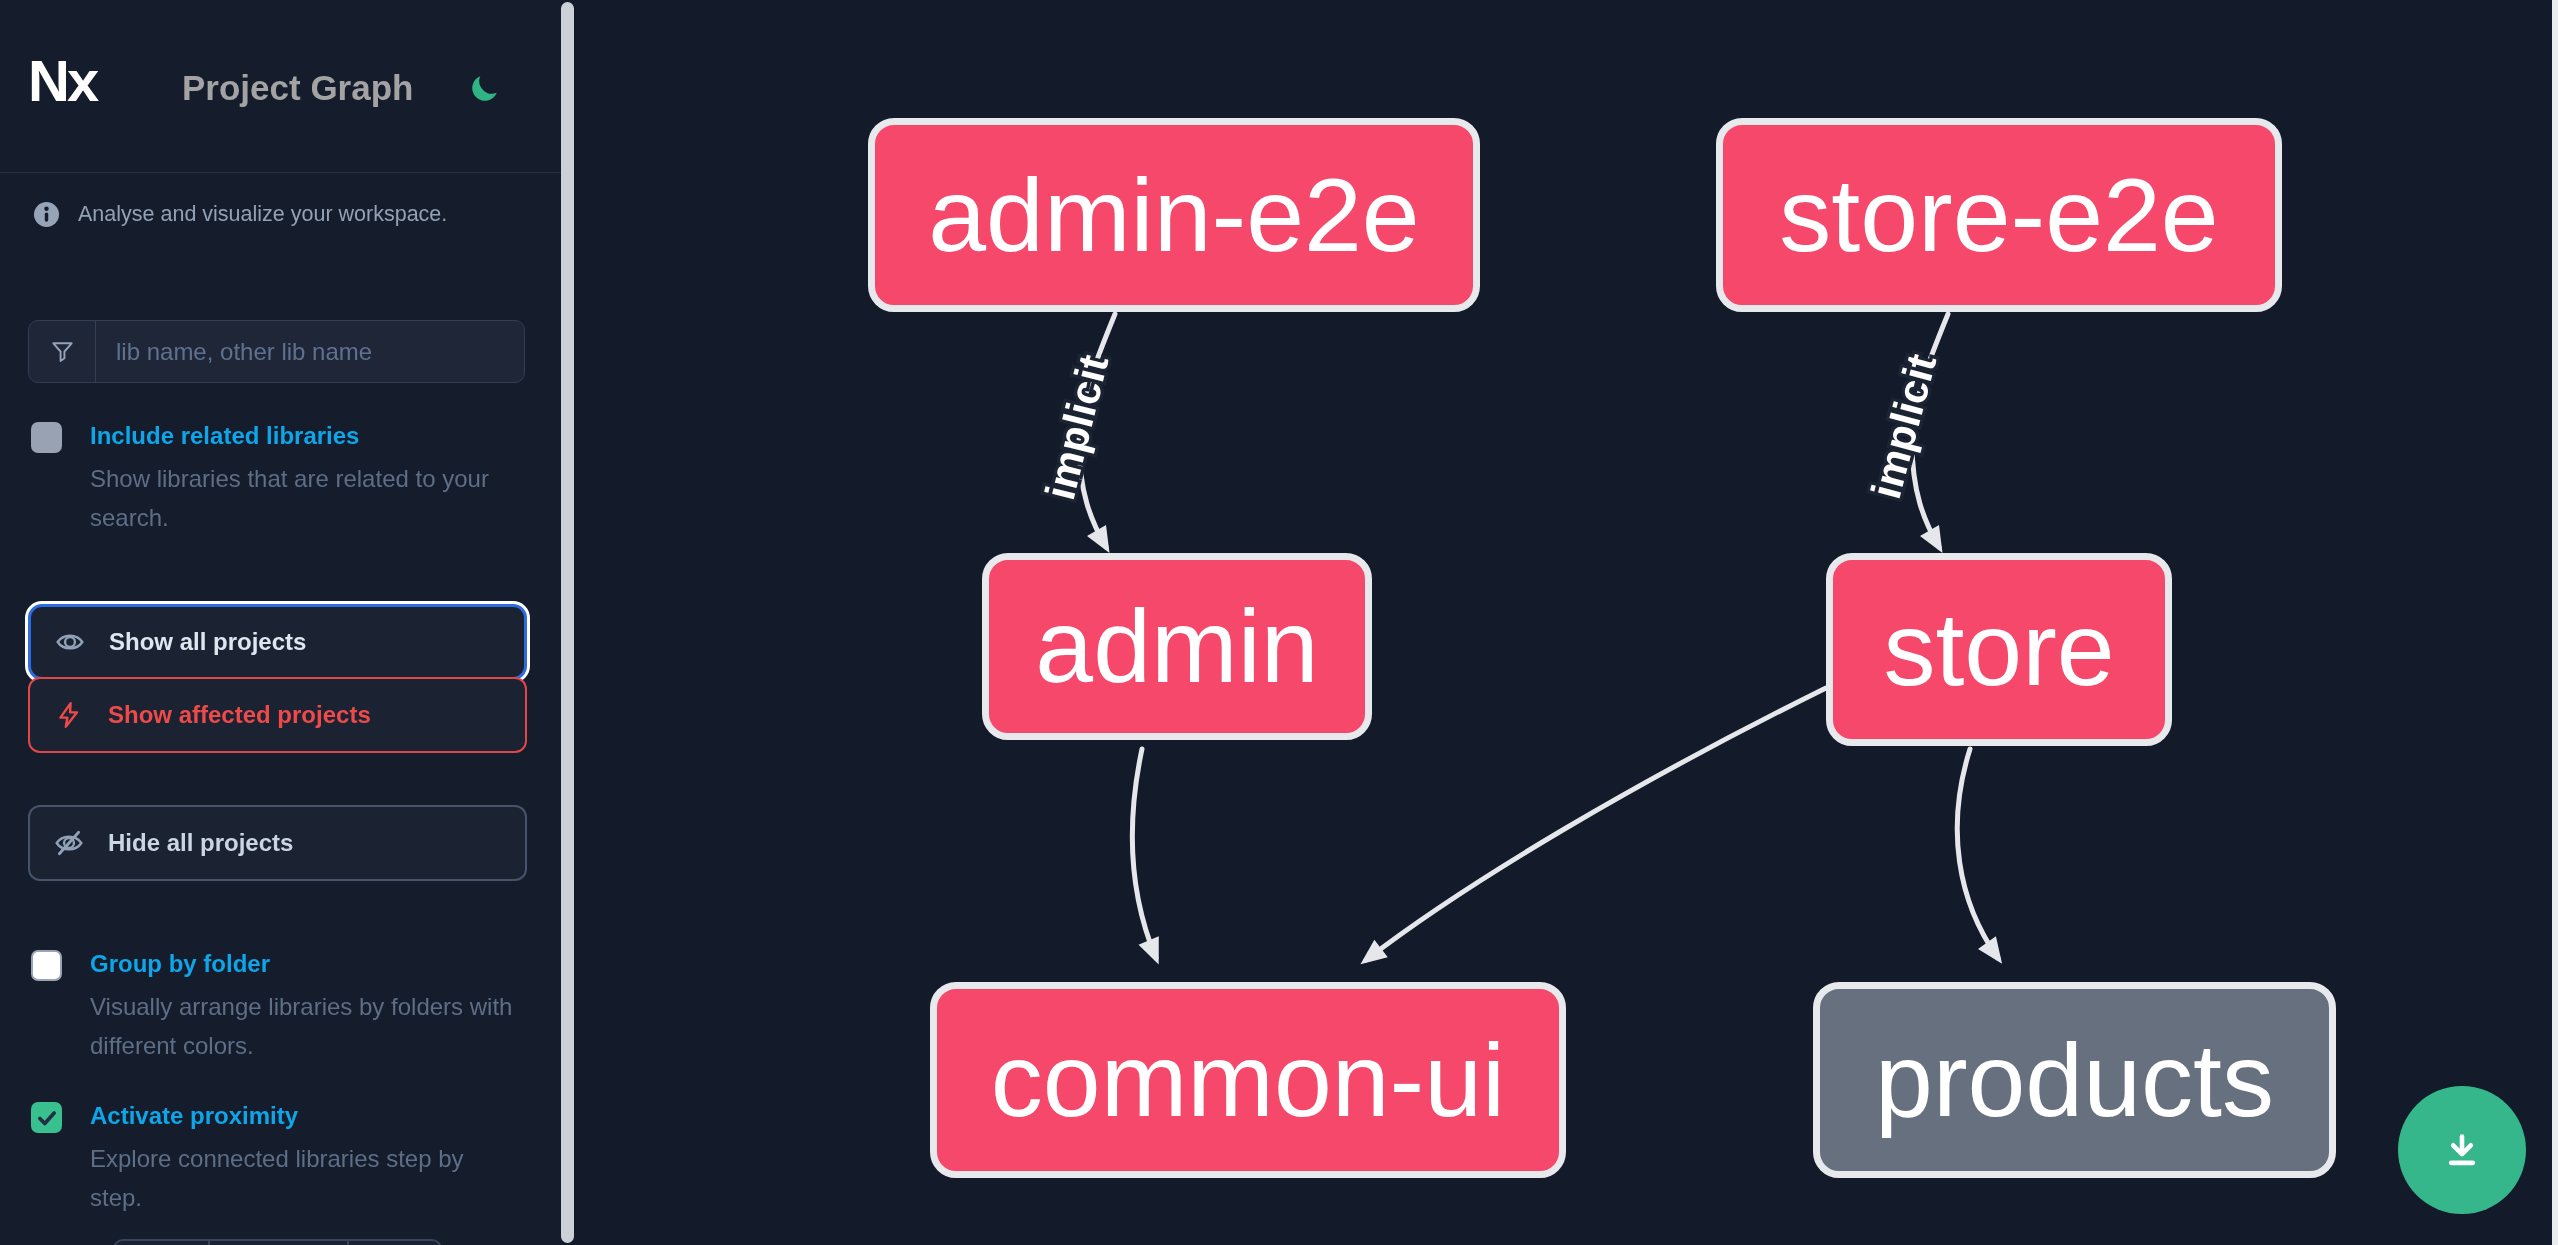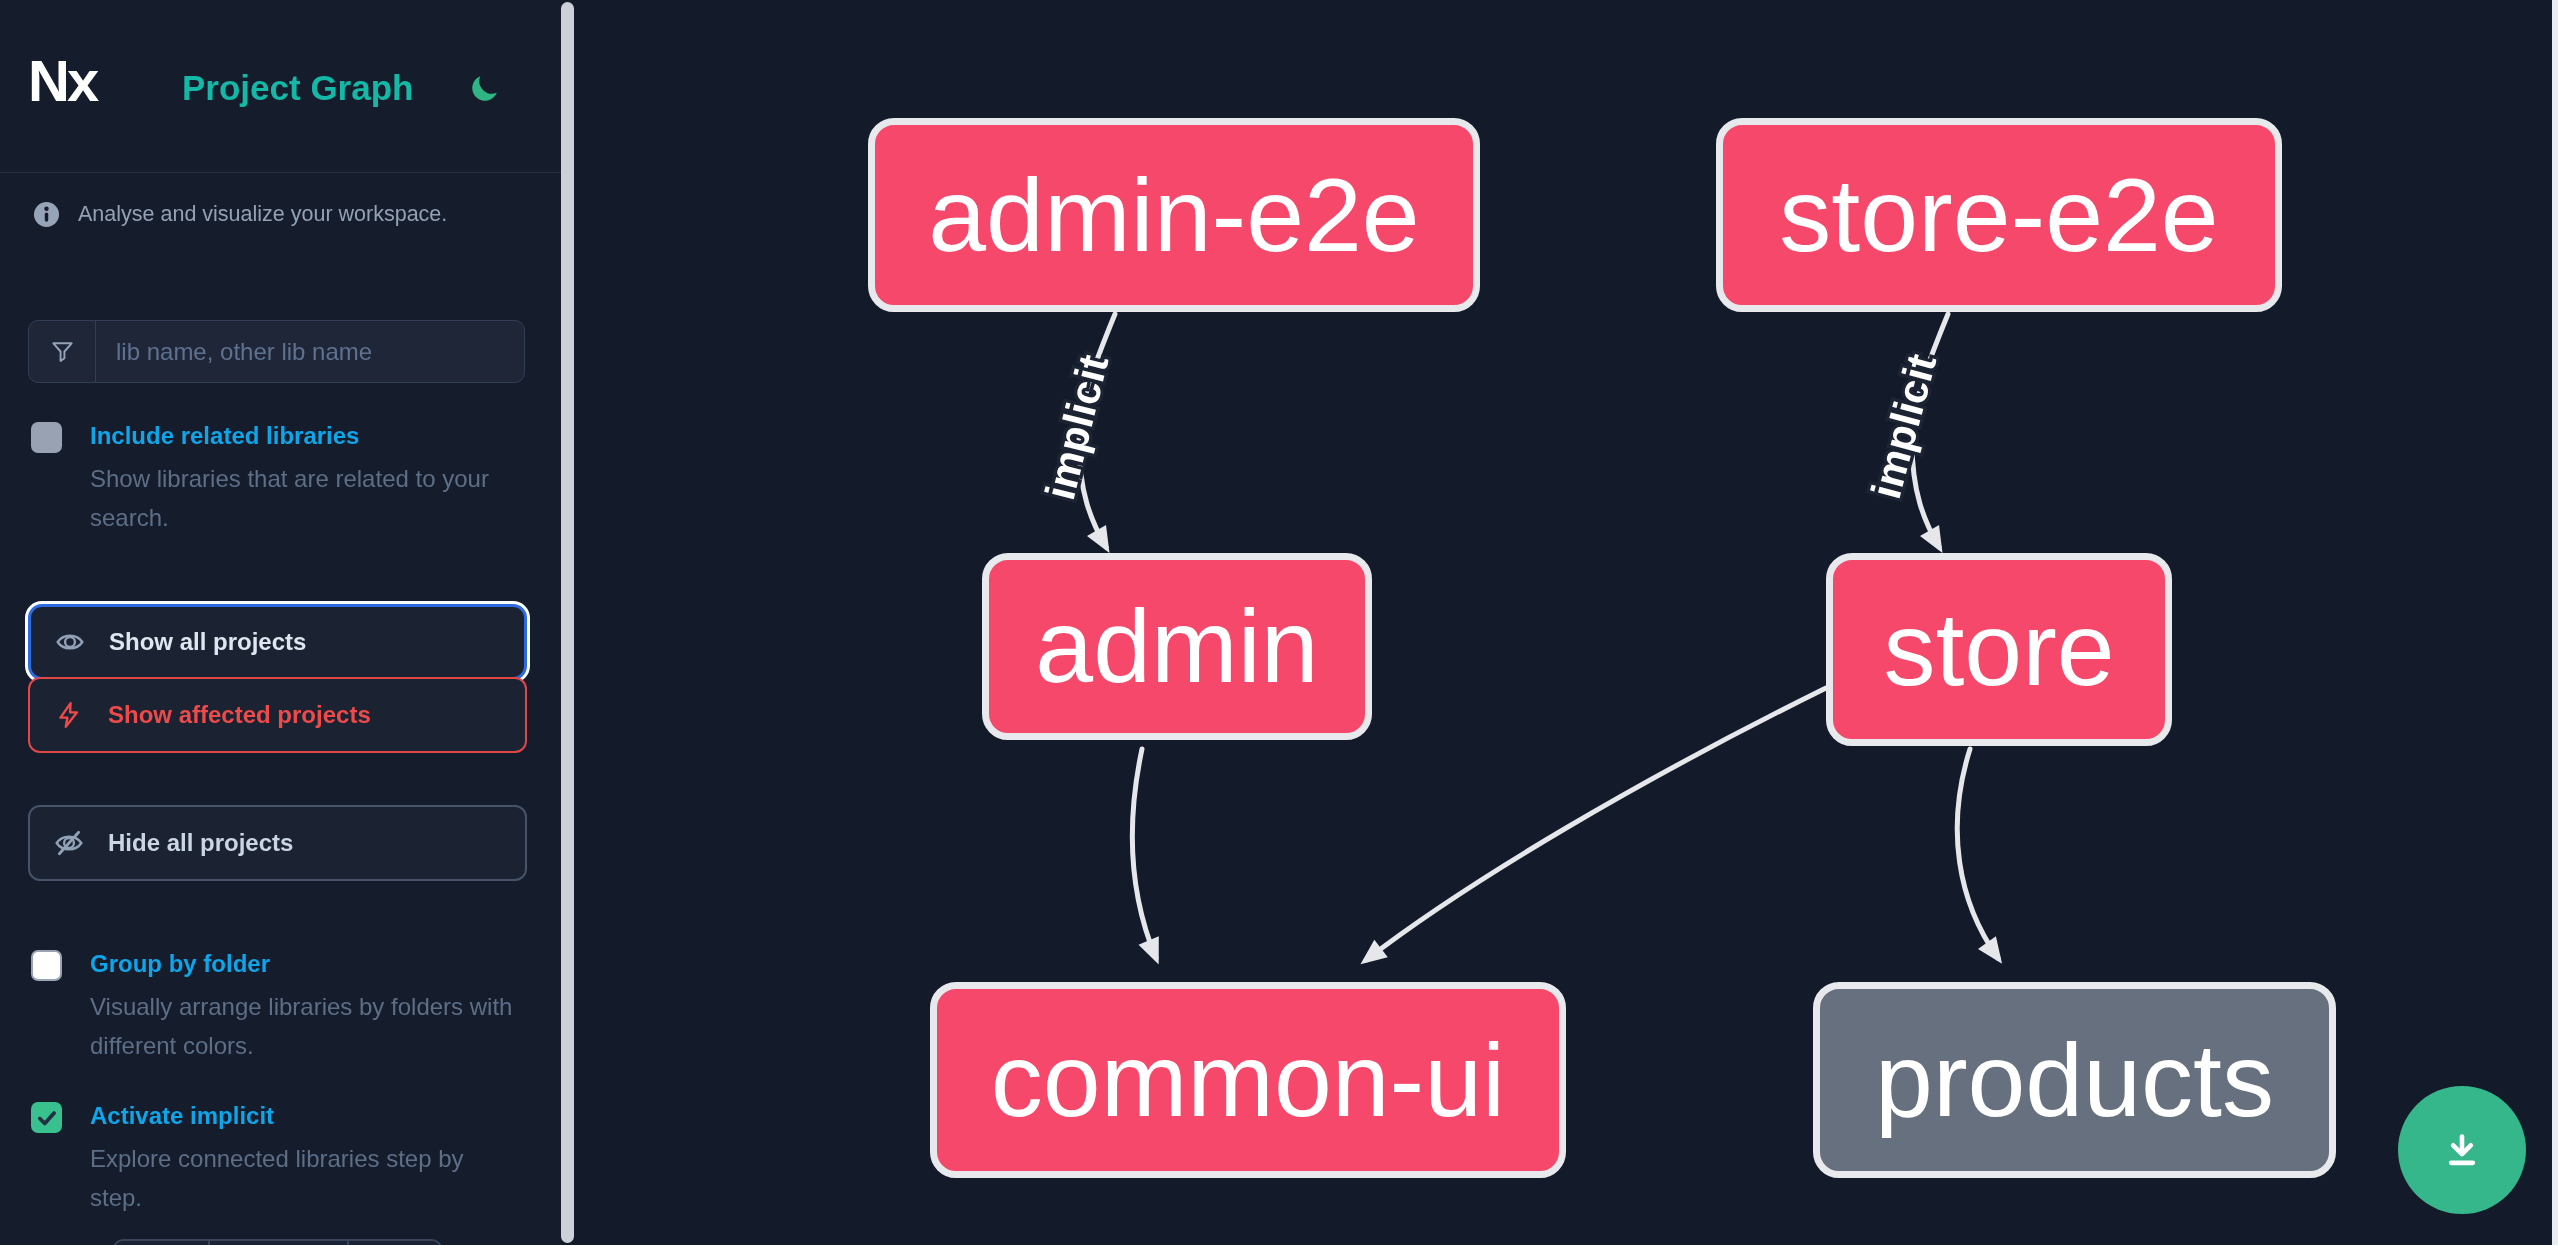--- a/index.html
+++ b/index.html
@@ -5,21 +5,21 @@
   html,body{margin:0;padding:0;}
   body{
     width:2558px;height:1245px;position:relative;overflow:hidden;
     background:#131a29;font-family:"Liberation Sans",sans-serif;
     -webkit-font-smoothing:antialiased;
   }
   
   .sidebar{position:absolute;left:0;top:0;width:561px;height:1245px;background:#151c2c;z-index:10;}
   .side-header{position:absolute;left:0;top:0;width:100%;height:172px;border-bottom:1px solid #28303f;}
   .logo{position:absolute;left:28px;top:50px;color:#ffffff;font-size:58px;font-weight:800;letter-spacing:-3px;line-height:62px;}
-  .app-title{position:absolute;left:182px;top:68px;color:#14b8a6;font-size:35px;font-weight:700;}
+  .app-title{position:absolute;left:182px;top:68px;color:#a3a3a3;font-size:35px;font-weight:700;}
   .theme-toggle{position:absolute;left:468px;top:68px;width:40px;height:40px;background:none;border:none;padding:0;cursor:pointer;}
   .info-row{position:absolute;left:33px;top:200px;display:flex;align-items:flex-start;gap:18px;}
   .info-text{color:#93a1b5;font-size:21.5px;line-height:28px;}
   .search-box{position:absolute;left:28px;top:320px;width:497px;height:63px;background:#1e2637;border:1px solid #323e55;border-radius:10px;display:flex;align-items:stretch;box-sizing:border-box;}
   .search-funnel{width:66px;display:flex;align-items:center;justify-content:center;border-right:1px solid #323e55;}
   .search-input{flex:1;background:transparent;border:none;outline:none;color:#e2e8f0;font-size:24px;padding:0 20px;font-family:"Liberation Sans",sans-serif;}
   .search-input::placeholder{color:#5f7190;}
   .toggle-row{position:absolute;left:31px;display:flex;gap:28px;cursor:pointer;}
   .cbox{width:31px;height:31px;border-radius:7px;flex:0 0 auto;margin-top:2px;box-sizing:border-box;display:flex;align-items:center;justify-content:center;}
   .cbox.gray{background:#98a2b3;}
@@ -166,21 +166,21 @@
     </span>
   </label>
 
   <label class="toggle-row" style="top:1100px;">
     <span class="cbox green">
       <svg width="22" height="22" viewBox="0 0 20 20" fill="none" stroke="#233041" stroke-width="3.4" stroke-linecap="round" stroke-linejoin="round">
         <path d="M3.5 10.5 L8 15 L16.5 5.5"></path>
       </svg>
     </span>
     <span class="toggle-texts">
-      <span class="toggle-label" style="display:block;">Activate implicit</span>
+      <span class="toggle-label" style="display:block;">Activate proximity</span>
       <span class="toggle-desc" style="display:block;">Explore connected libraries step by step.</span>
     </span>
   </label>
 
   <div class="segment-sliver">
     <span class="seg-div" style="left:93px;"></span>
     <span class="seg-div" style="left:232px;"></span>
   </div>
 </aside>
 

